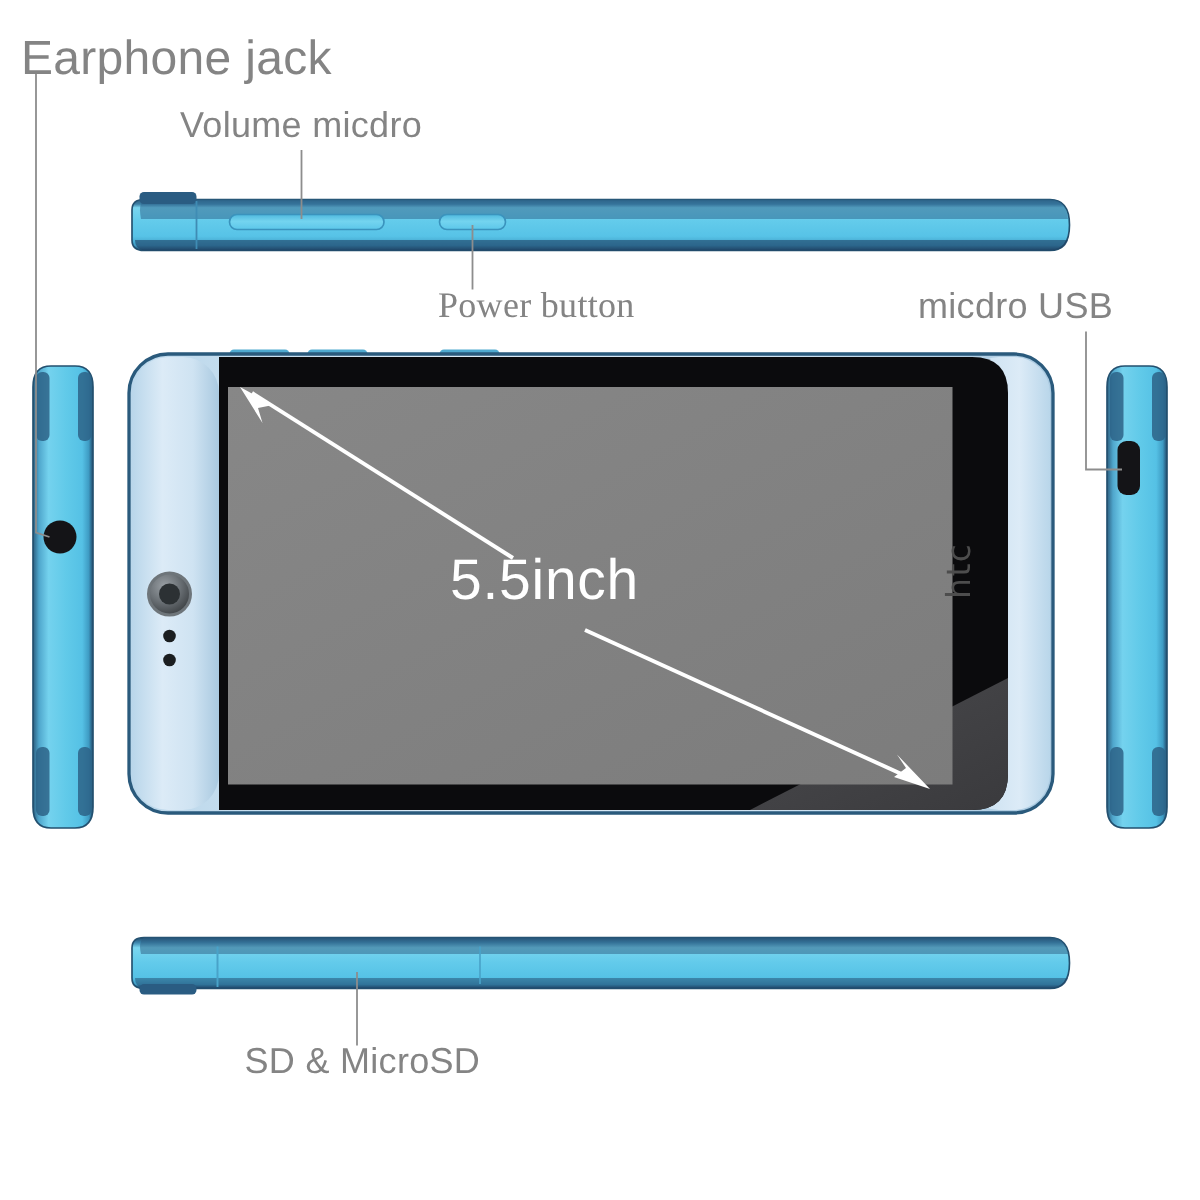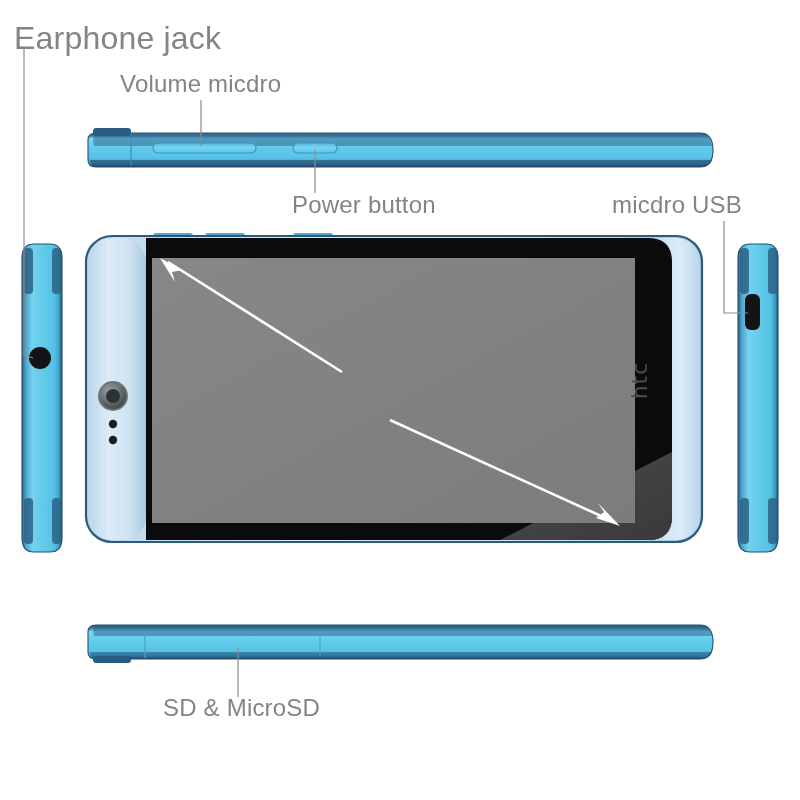--- a/index.html
+++ b/index.html
@@ -3,21 +3,21 @@
 <meta charset="utf-8">
 <style>
   html,body{margin:0;padding:0;background:#ffffff;}
   body{width:800px;height:800px;position:relative;overflow:hidden;
        font-family:"Liberation Sans","DejaVu Sans",sans-serif;}
   #stage{position:absolute;left:0;top:0;width:800px;height:800px;background:#fff;}
   #art{position:absolute;left:0;top:0;}
   .lbl{position:absolute;color:#848484;white-space:nowrap;letter-spacing:.2px;}
   .lbl-earphone{left:14px;top:20px;font-size:32px;}
   .lbl-volume{left:120px;top:70px;font-size:24px;}
-  .lbl-power{left:292px;top:191px;font-size:24px;}
+  .lbl-power{left:292px;top:191px;font-size:24px;font-family:Liberation Serif, serif;}
   .lbl-usb{left:612px;top:191px;font-size:24px;}
   .lbl-sd{left:163px;top:694px;font-size:24px;}
   .screen-size{position:absolute;left:300px;top:366px;font-size:38px;color:#ffffff;
                white-space:nowrap;letter-spacing:.5px;}
   .brand{position:absolute;left:621px;top:368px;font-size:22px;color:#4d4d4d;
          letter-spacing:1px;transform:rotate(-90deg);transform-origin:50% 50%;
          font-family:"DejaVu Sans",sans-serif;}
 </style>
 </head>
 <body>
@@ -167,15 +167,16 @@
       <path d="M238,648 L238,697"></path>
     </g>
   </svg>
 
   <div class="lbl lbl-earphone">Earphone jack</div>
   <div class="lbl lbl-volume">Volume micdro</div>
   <div class="lbl lbl-power">Power button</div>
   <div class="lbl lbl-usb">micdro USB</div>
   <div class="lbl lbl-sd">SD &amp; MicroSD</div>
 
+  <div class="screen-size">5.5inch</div>
   <div class="brand">htc</div>
 
 </div>
 
 </body></html>

